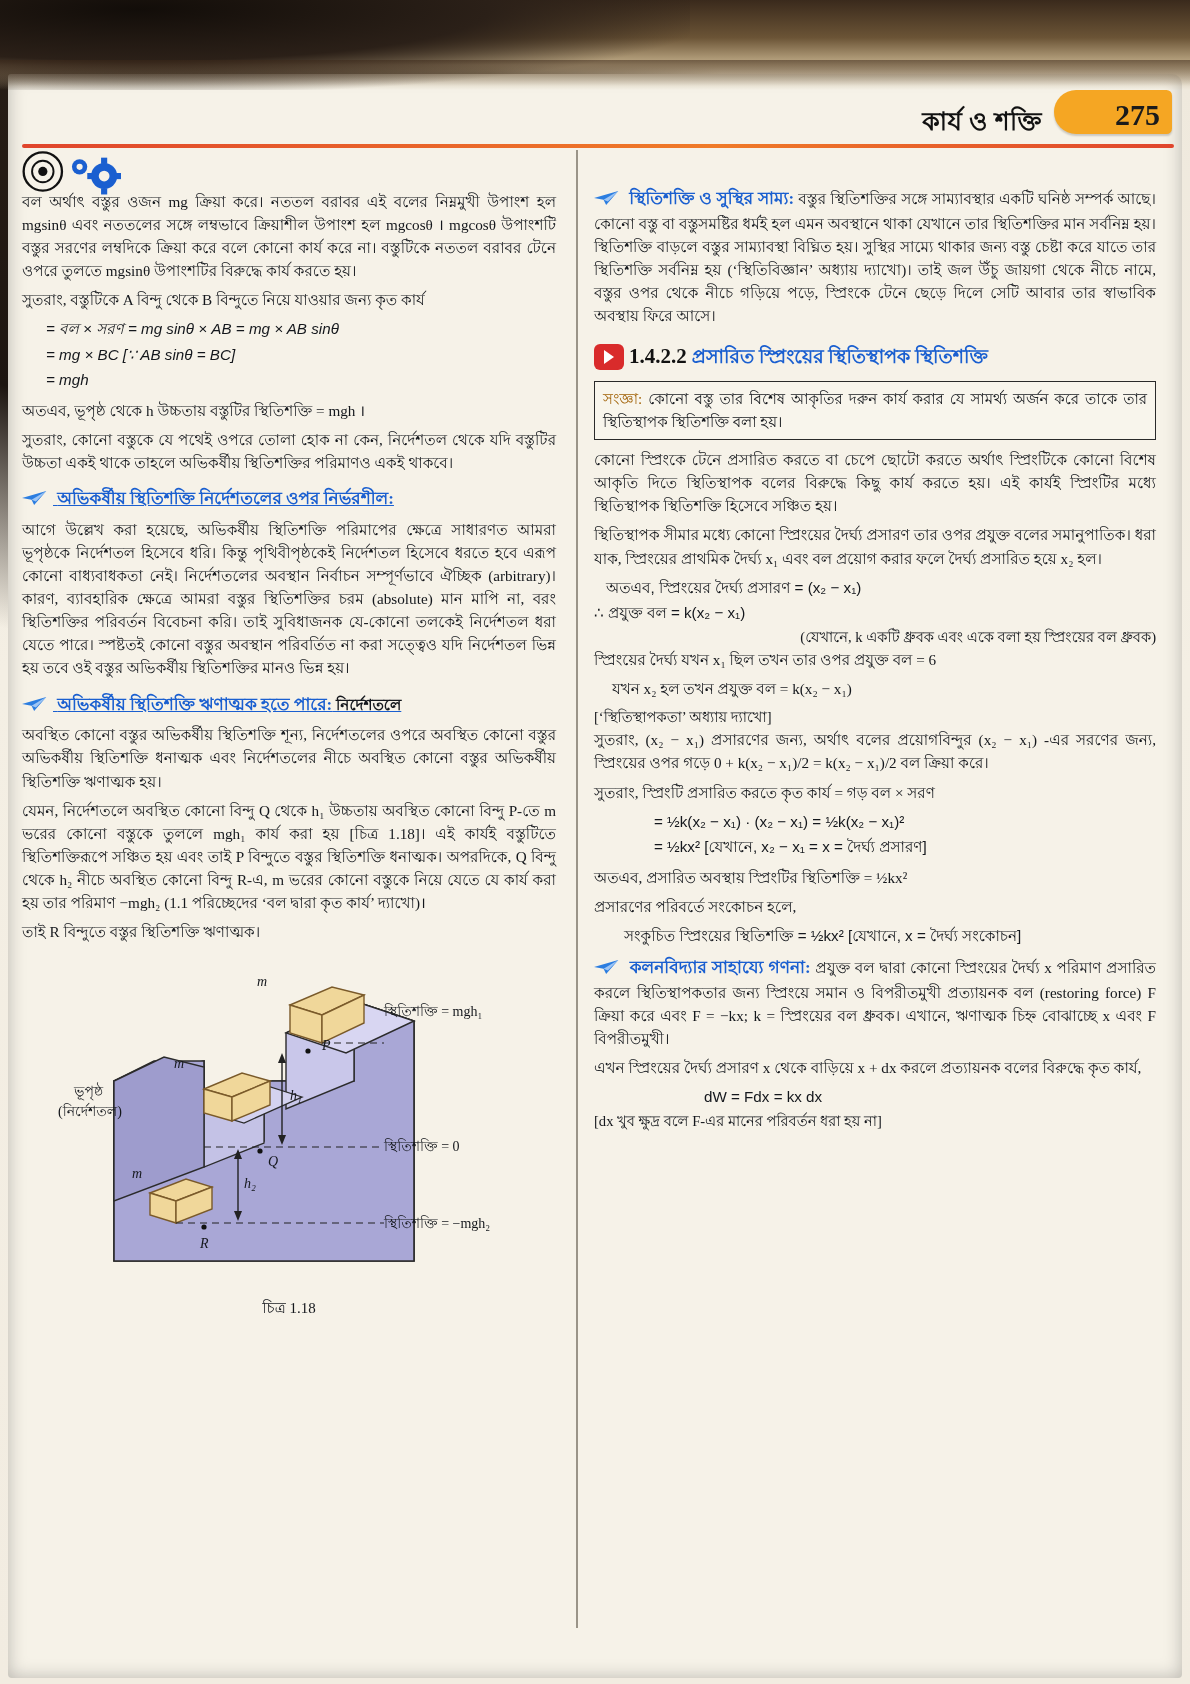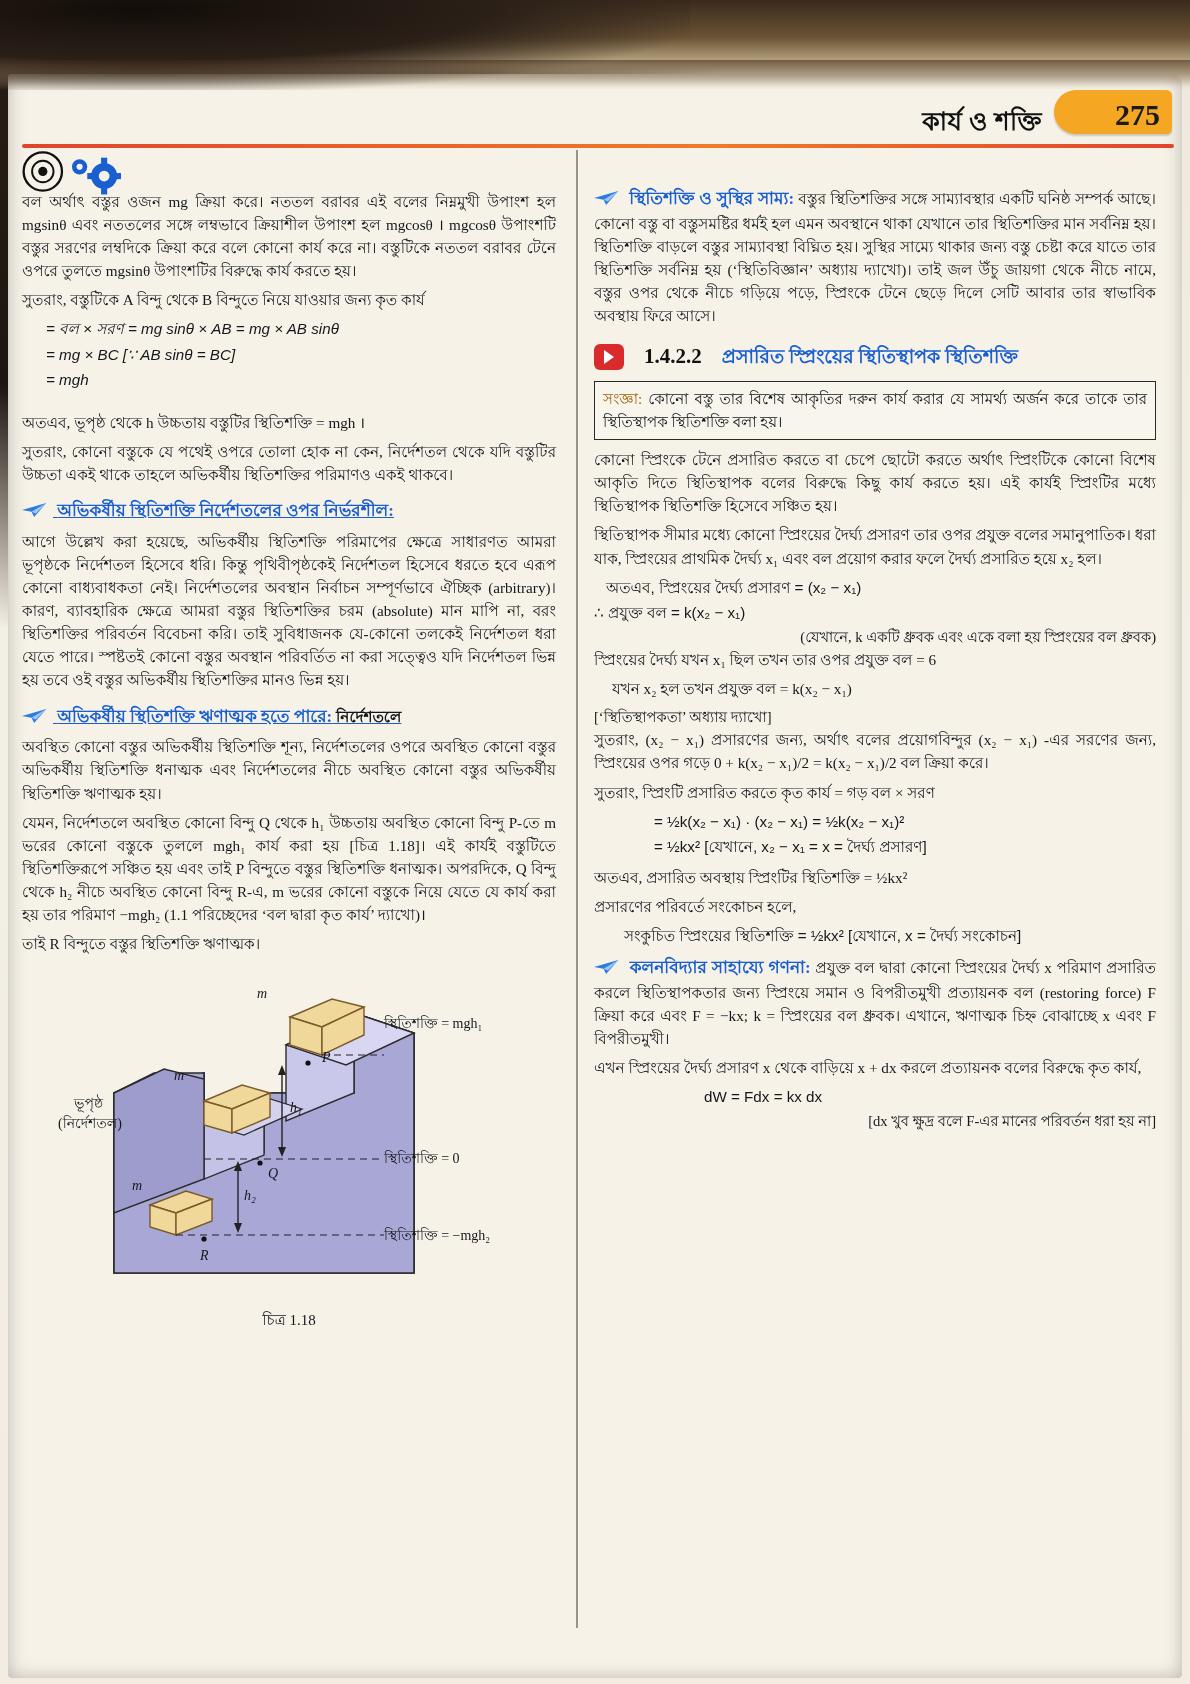--- a/index.html
+++ b/index.html
@@ -87,21 +87,21 @@
     font-family:"Liberation Serif",serif;
     text-align:left;
     text-decoration:underline;
   }
   .hhead .rest{color:#14171c;font-weight:bold;font-size:15.2px;}
   .plane{
     display:inline-block;width:26px;height:14px;margin-right:5px;vertical-align:-1px;
   }
 
   
-  .sec-row{display:flex;align-items:center;gap:20px;margin:14px 0 8px 0;}
+  .sec-row{display:flex;align-items:center;gap:5px;margin:14px 0 8px 0;}
   .play{
     width:30px;height:26px;background:#d92b2b;border-radius:6px;
     position:relative;flex:0 0 auto;
   }
   .play:after{
     content:"";position:absolute;left:10px;top:6px;
     border-left:10px solid #fff;border-top:7px solid transparent;border-bottom:7px solid transparent;
   }
   .sec-no{font-size:21px;font-weight:bold;color:#111;}
   .sec-title{font-size:19px;font-weight:bold;color:#1a5fd0;}
@@ -156,21 +156,21 @@
   <div class="divider"></div>
 
   <div class="col col-left" style="top:190px;">
     <p>বল অর্থাৎ বস্তুর ওজন mg ক্রিয়া করে। নততল বরাবর এই বলের নিম্নমুখী উপাংশ হল mgsinθ এবং নততলের সঙ্গে লম্বভাবে ক্রিয়াশীল উপাংশ হল mgcosθ । mgcosθ উপাংশটি বস্তুর সরণের লম্বদিকে ক্রিয়া করে বলে কোনো কার্য করে না। বস্তুটিকে নততল বরাবর টেনে ওপরে তুলতে mgsinθ উপাংশটির বিরুদ্ধে কার্য করতে হয়।</p>
     <p>সুতরাং, বস্তুটিকে A বিন্দু থেকে B বিন্দুতে নিয়ে যাওয়ার জন্য কৃত কার্য</p>
 
     <div class="mathline">= বল × সরণ  = mg sinθ × AB  =  mg × AB sinθ</div>
     <div class="mathline">= mg × BC   [∵  AB sinθ = BC]</div>
     <div class="mathline">= mgh</div>
 
-    <p style="margin-top:20px;">অতএব, ভূপৃষ্ঠ থেকে h উচ্চতায় বস্তুটির স্থিতিশক্তি = mgh ।</p>
+    <p style="margin-top:8px;">অতএব, ভূপৃষ্ঠ থেকে h উচ্চতায় বস্তুটির স্থিতিশক্তি = mgh ।</p>
     <p>সুতরাং, কোনো বস্তুকে যে পথেই ওপরে তোলা হোক না কেন, নির্দেশতল থেকে যদি বস্তুটির উচ্চতা একই থাকে তাহলে অভিকর্ষীয় স্থিতিশক্তির পরিমাণও একই থাকবে।</p>
 
     <div class="hhead">
       <svg class="plane" viewBox="0 0 30 16">
         <polygon points="0,8 28,0 14,16 11,10" fill="#2b7de0"></polygon>
         <polygon points="11,10 28,0 16,12" fill="#9fc6f5"></polygon>
       </svg>
       <span>অভিকর্ষীয় স্থিতিশক্তি নির্দেশতলের ওপর নির্ভরশীল:</span>
     </div>
 
@@ -301,15 +301,15 @@
         <svg viewBox="0 0 30 16" width="26" height="14">
           <polygon points="0,8 28,0 14,16 11,10" fill="#2b7de0"></polygon>
           <polygon points="11,10 28,0 16,12" fill="#9fc6f5"></polygon>
         </svg>
       </span>
       <span style="color:#1a5fd0;font-weight:bold;font-size:17px;">কলনবিদ্যার সাহায্যে গণনা:</span><span> প্রযুক্ত বল দ্বারা কোনো স্প্রিংয়ের দৈর্ঘ্য x পরিমাণ প্রসারিত করলে স্থিতিস্থাপকতার জন্য স্প্রিংয়ে সমান ও বিপরীতমুখী প্রত্যায়নক বল (restoring force) F ক্রিয়া করে এবং F = −kx; k = স্প্রিংয়ের বল ধ্রুবক। এখানে, ঋণাত্মক চিহ্ন বোঝাচ্ছে x এবং F বিপরীতমুখী।</span>
     </p>
 
     <p>এখন স্প্রিংয়ের দৈর্ঘ্য প্রসারণ x থেকে বাড়িয়ে x + dx করলে প্রত্যায়নক বলের বিরুদ্ধে কৃত কার্য,</p>
     <div class="mathline" style="margin-left:110px;font-style:normal;">dW = Fdx = kx dx</div>
-    <div style="text-align:right;font-size:14.6px;">[dx খুব ক্ষুদ্র বলে F-এর মানের পরিবর্তন ধরা হয় না]</div>
+    <div style="text-align:left;font-size:14.6px;">[dx খুব ক্ষুদ্র বলে F-এর মানের পরিবর্তন ধরা হয় না]</div>
   </div>
 </div>
 
 </body></html>

